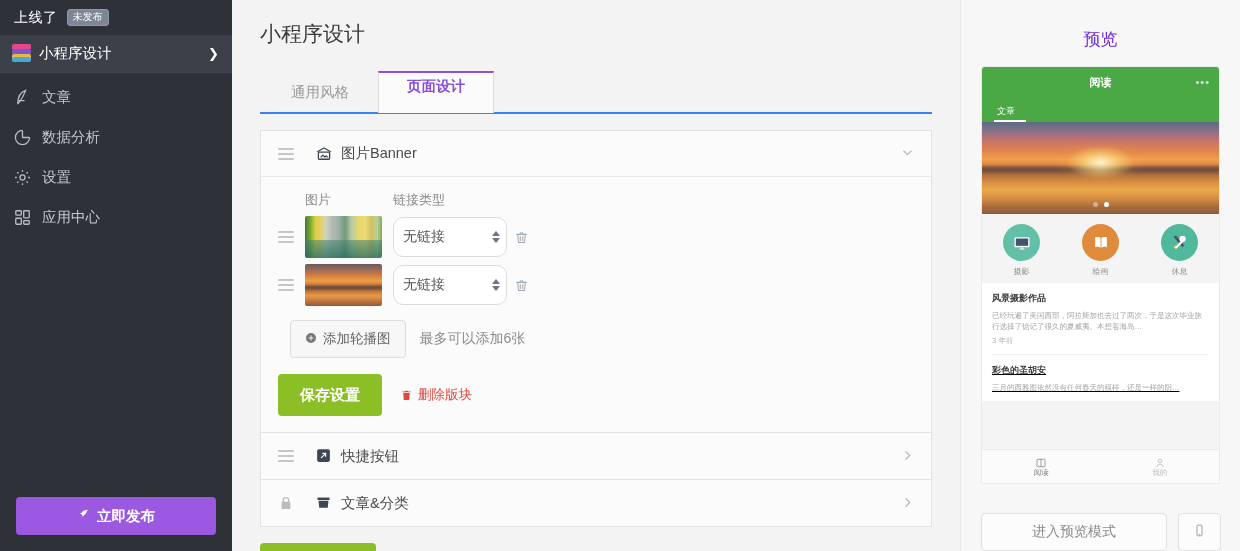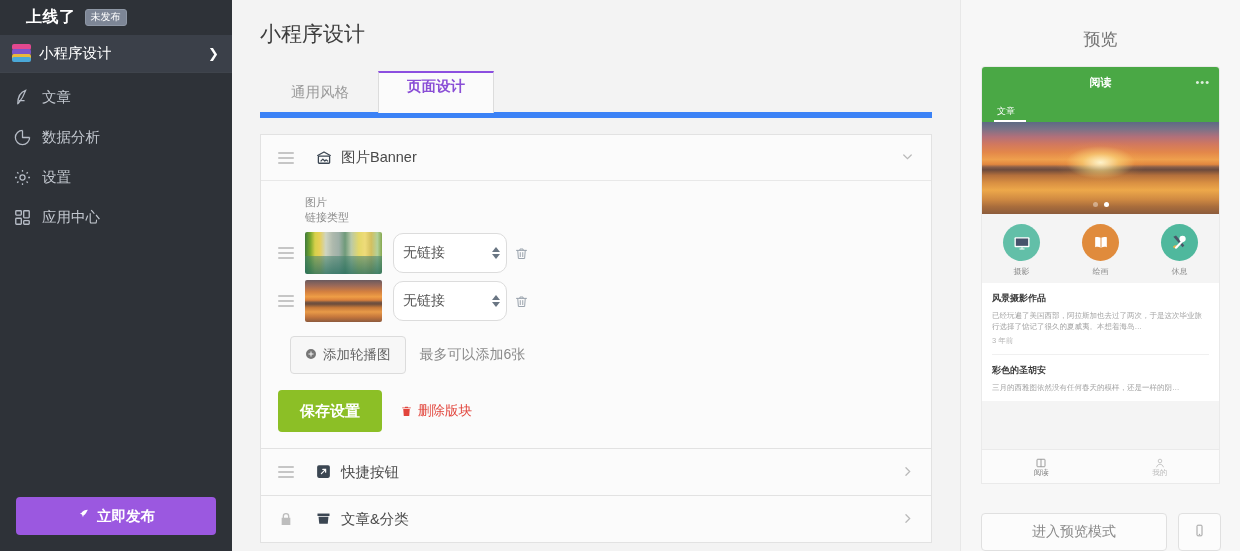--- a/index.html
+++ b/index.html
@@ -19,24 +19,23 @@
     flex: 0 0 232px;
   }
   .brand {
     height: 35px;
     display: flex; align-items: center;
     padding: 0 0 0 14px;
     gap: 9px;
   }
   .brand-name {
     color: #ffffff;
-    font-size: 16px;
-    font-weight: bold;
+    font-size: 14px;
+    font-weight: normal;
     letter-spacing: 0.5px;
-    margin-left: 12px;
   }
   .brand-badge {
     background: #7d8696;
     color: #fff;
     font-size: 10px;
     border-radius: 3px;
     padding: 2px 5px 3px;
     line-height: 1;
     border: 1px solid #8e97a5;
   }
@@ -95,21 +94,21 @@
     position: relative;
   }
   .page-title {
     font-size: 21px;
     color: #3d3d3d;
     margin: 4px 0 22px 0;
     font-weight: normal;
   }
   .tabs {
     display: flex;
-    border-bottom: 6px solid #3b82f6;
+    border-bottom: 2px solid #3b82f6;
     margin-bottom: 16px;
     position: relative;
     padding-left: 2px;
   }
   .tab {
     padding: 11px 28px 11px;
     font-size: 14.5px;
     color: #9a9a9a;
     cursor: pointer;
     border: 1px solid transparent;
@@ -147,21 +146,21 @@
     width: 16px; height: 12px; flex: 0 0 16px; margin-right: 21px;
     display: flex; flex-direction: column; justify-content: space-between;
   }
   .drag-ico span { height: 2px; background: #c6c6c6; border-radius: 1px; display:block; }
   .lock-ico { width: 16px; height: 16px; flex:0 0 16px; margin-right: 21px; color:#bdbdbd; }
   .panel-ico { width: 18px; height: 18px; flex: 0 0 18px; margin-right: 8px; color: #3b4652; }
   .panel-label { font-size: 14.5px; color: #4a4a4a; }
   .panel-chev { margin-left: auto; color: #b9b9b9; font-size: 14px; line-height: 1; }
 
   .panel-body { padding: 14px 0 16px 17px; }
-  .tbl-head { display: flex; font-size: 11px; color: #8b8b8b; padding-left: 27px; margin-bottom: 7px; flex-direction: column; }
+  .tbl-head { display: flex; font-size: 13px; color: #8b8b8b; padding-left: 27px; margin-bottom: 7px; }
   .tbl-head .c1 { width: 88px; }
   .img-row { display: flex; align-items: center; margin-bottom: 6px; }
   .img-row .drag-ico { margin-right: 11px; }
   .thumb {
     width: 77px; height: 42px;
     border-radius: 2px;
     margin-right: 11px;
     flex: 0 0 77px;
     overflow: hidden;
     position: relative;
@@ -260,21 +259,21 @@
 
   
   .preview {
     width: 280px; flex: 0 0 280px;
     background: #f7f7f7;
     border-left: 1px solid #e8e8e8;
     height: 551px;
     position: relative;
     padding-top: 28px;
   }
-  .preview-title { text-align: center; font-size: 17px; color: #737373; margin-bottom: 16px; }
+  .preview-title { text-align: center; font-size: 17px; color: #6d28d9; margin-bottom: 16px; }
   .phone {
     width: 237px; margin: 0 auto;
     background: #f4f4f4;
     border-radius: 3px 3px 0 0;
     overflow: hidden;
     box-shadow: 0 0 0 1px #eaeaea;
     height: 416px;
     position: relative;
   }
   .ph-header {
@@ -308,21 +307,21 @@
   .ph-banner .dots i { width: 5px; height: 5px; border-radius: 50%; background: rgba(255,255,255,0.4); display:block; }
   .ph-banner .dots i.on { background: #fff; }
 
   .ph-quick { display: flex; background: #f4f4f4; padding: 10px 0 6px; }
   .ph-qitem { flex: 1; text-align: center; }
   .ph-qcirc { width: 37px; height: 37px; border-radius: 50%; margin: 0 auto 5px; display: flex; align-items: center; justify-content: center; }
   .ph-qlabel { font-size: 8px; color: #8b8b8b; }
 
   .ph-list { background: #fff; padding: 0 10px; }
   .ph-art { padding: 9px 0 8px; border-bottom: 1px solid #f0f0f0; }
-  .ph-art:last-child { border-bottom: none; }
+  .ph-art:last-child { border-bottom: none; text-decoration: underline; }
   .ph-art-title { font-size: 9px; font-weight: bold; color: #3b3b3b; margin-bottom: 5px; }
   .ph-art-desc { font-size: 7.5px; color: #a4a4a4; line-height: 1.5; }
   .ph-art-time { font-size: 7.5px; color: #b5b5b5; margin-top: 3px; }
 
   .ph-tabbar {
     position: absolute; left: 0; right: 0; bottom: 0;
     height: 34px; background: #fbfbfb;
     border-top: 1px solid #eaeaea;
     display: flex;
   }

